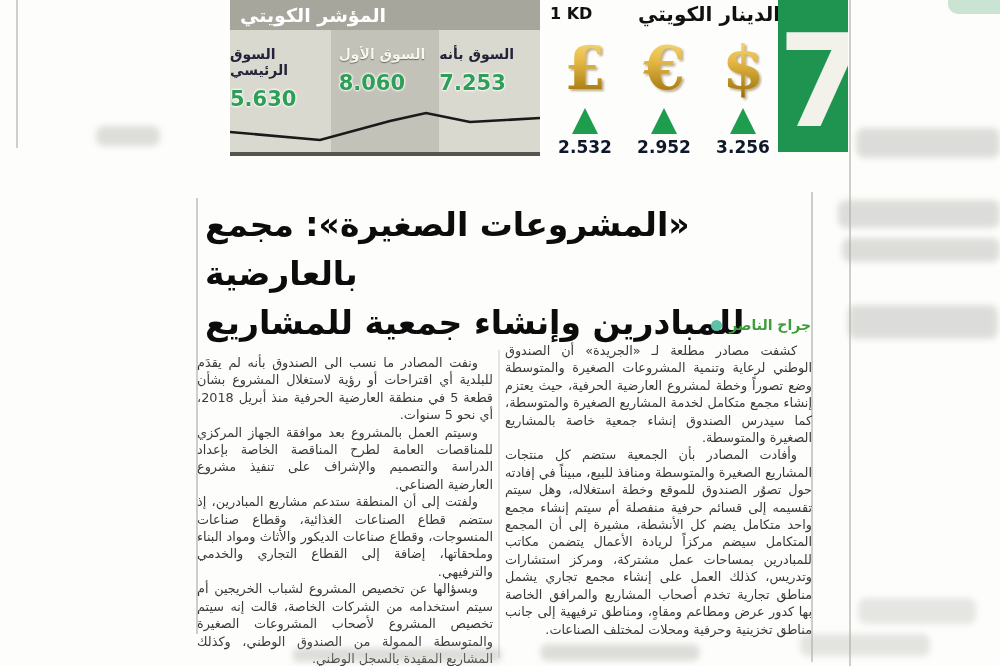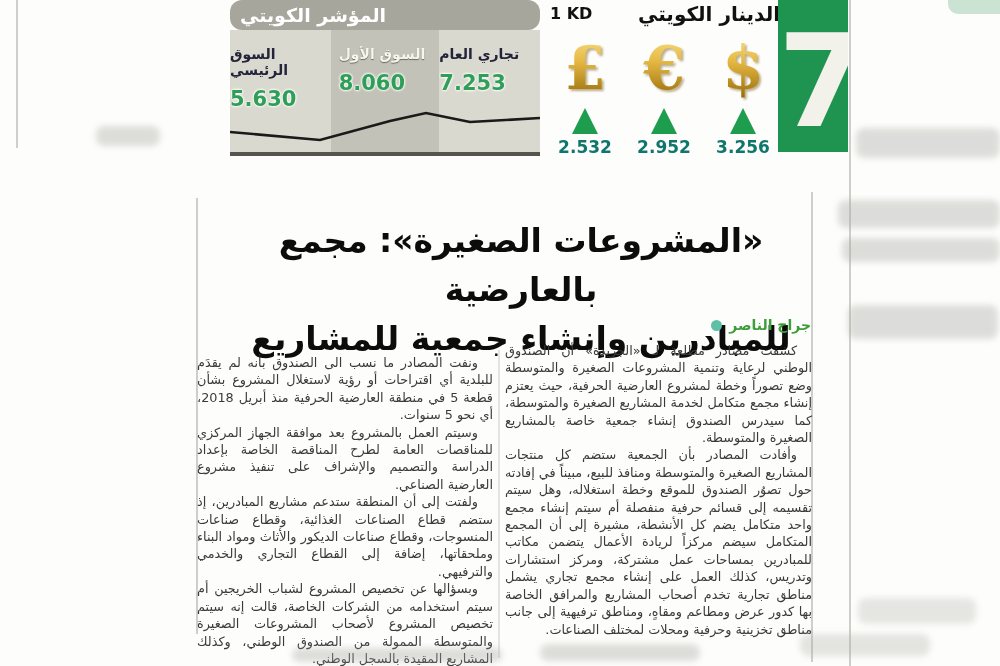--- a/index.html
+++ b/index.html
@@ -5,21 +5,21 @@
   html,body{margin:0;padding:0;}
   .page{position:relative;width:1000px;height:666px;background:#fdfdfb;overflow:hidden;
         font-family:"DejaVu Sans",sans-serif;}
   .vrule{position:absolute;width:2px;background:#cfcfca;}
   .blob{position:absolute;background:#a9a9a5;opacity:.38;filter:blur(3px);border-radius:8px;}
 
   
   .index-table{position:absolute;left:230px;top:0;width:310px;height:156px;
                border-bottom:4px solid #55554d;box-sizing:border-box;}
   .index-header{height:30px;background:#a6a69c;color:#ffffff;font-weight:bold;font-size:19px;
-                line-height:30px;direction:rtl;text-align:left;padding:0 10px;letter-spacing:2px;border-radius:12px;}
+                line-height:30px;direction:rtl;text-align:left;padding:0 10px;letter-spacing:2px;}
   .index-body{position:absolute;top:30px;left:0;right:0;bottom:0;display:flex;direction:rtl;}
   .index-col{flex:1;text-align:left;padding-top:16px;}
   .col-light{background:#d9d9cf;}
   .col-dark{background:#c2c2b8;padding-left:8px;}
   .index-label{font-size:14px;font-weight:bold;color:#23233a;}
   .col-dark .index-label{color:#f6f6ee;text-shadow:0 1px 1px rgba(60,60,50,.65);}
   .index-value{margin-top:9px;font-size:21px;font-weight:bold;color:#2f9e57;
                text-shadow:0 0 3px #fff,0 0 3px #fff,0 0 2px #fff;}
   .sparkline{position:absolute;left:0;bottom:0;display:block;}
 
@@ -28,32 +28,32 @@
   .kd{position:absolute;left:2px;top:4px;font-weight:bold;font-size:16px;color:#111;}
   .cur-title{position:absolute;right:0;top:2px;font-weight:bold;font-size:20px;color:#111;direction:rtl;}
   .cur-row{position:absolute;top:32px;left:0;right:0;display:flex;justify-content:space-between;}
   .cur-cell{width:74px;text-align:center;}
   .cur-symbol{font-family:"DejaVu Serif",serif;font-size:60px;font-weight:bold;line-height:72px;
               background:linear-gradient(180deg,#f9e48a 0%,#e6b945 40%,#a3770f 85%,#7d5a08 100%);
               -webkit-background-clip:text;background-clip:text;color:transparent;
               filter:drop-shadow(2px 2px 1px rgba(110,75,0,.45));}
   .tri{width:0;height:0;border-left:13px solid transparent;border-right:13px solid transparent;
        border-bottom:26px solid #1f9d4f;margin:4px auto 3px;}
-  .cur-val{font-weight:bold;font-size:17px;color:#0f766e;}
+  .cur-val{font-weight:bold;font-size:17px;color:#0f172a;}
 
   
   .page-number-box{position:absolute;left:778px;top:0;width:70px;height:152px;
                    background:#1f9450;color:#f2f1ea;overflow:hidden;}
   .page-number-box span{position:absolute;left:0px;top:18px;font-size:128px;font-weight:bold;line-height:128px;}
   .corner-tab{position:absolute;right:0;top:0;width:52px;height:14px;background:#cbe3d3;
               border-radius:0 0 0 10px;}
 
   
-  .headline{position:absolute;left:205px;top:200px;width:600px;text-align:center;direction:rtl;
-            font-weight:bold;font-size:33px;line-height:49px;color:#0c0c0c;margin:16px;}
+  .headline{position:absolute;left:205px;top:200px;width:600px;text-align:left;direction:rtl;
+            font-weight:bold;font-size:33px;line-height:49px;color:#0c0c0c;margin:0;}
   .byline{position:absolute;top:317px;left:505px;width:306px;display:flex;justify-content:flex-end;
           align-items:center;gap:7px;}
   .byline-dot{width:11px;height:11px;border-radius:50%;background:#5fc0a8;}
   .byline-name{color:#3f9e3c;font-weight:bold;font-size:14px;direction:rtl;}
   .article-col{position:absolute;direction:rtl;text-align:justify;color:#3a3a3a;
                font-size:12.8px;line-height:17.4px;}
   .col-right-txt{left:505px;top:342px;width:307px;}
   .col-left-txt{left:197px;top:310px;width:296px;margin-top:44px;}
   .article-col p{margin:0;text-indent:15px;}
 </style>
@@ -65,21 +65,21 @@
   <div class="vrule" style="left:16px;top:0;height:148px;"></div>
   <div class="vrule" style="left:196px;top:198px;height:436px;"></div>
   <div class="vrule" style="left:811px;top:192px;height:470px;"></div>
   <div class="vrule" style="left:849px;top:0;height:666px;"></div>
   <div class="vrule" style="left:498px;top:350px;height:308px;background:#e4e4e0;"></div>
 
   <div class="index-table">
     <div class="index-header">المؤشر الكويتي</div>
     <div class="index-body">
       <div class="index-col col-light">
-        <div class="index-label">تجاري العام</div>
+        <div class="index-label">السوق بأنه</div>
         <div class="index-value">7.253</div>
       </div>
       <div class="index-col col-dark">
         <div class="index-label">السوق الأول</div>
         <div class="index-value">8.060</div>
       </div>
       <div class="index-col col-light">
         <div class="index-label">السوق الرئيسي</div>
         <div class="index-value">5.630</div>
       </div>

